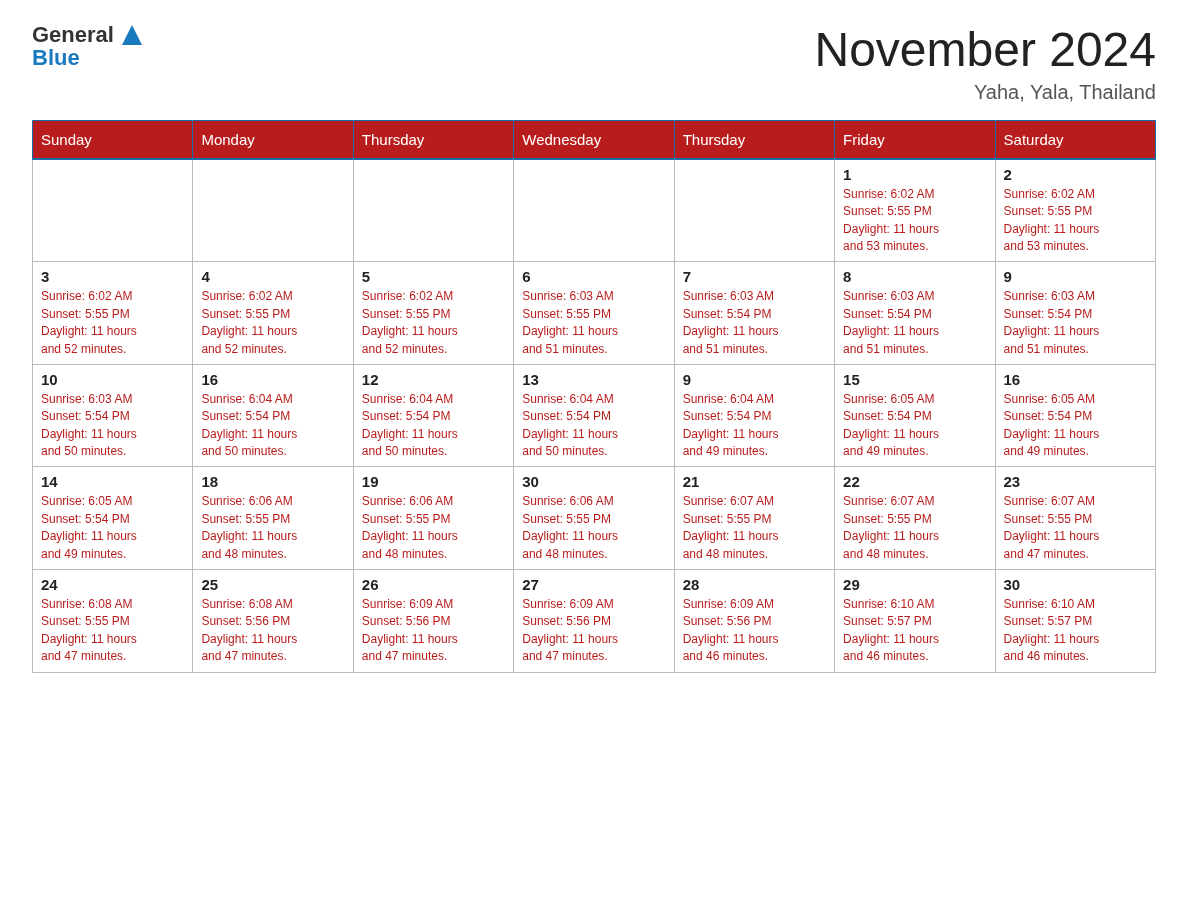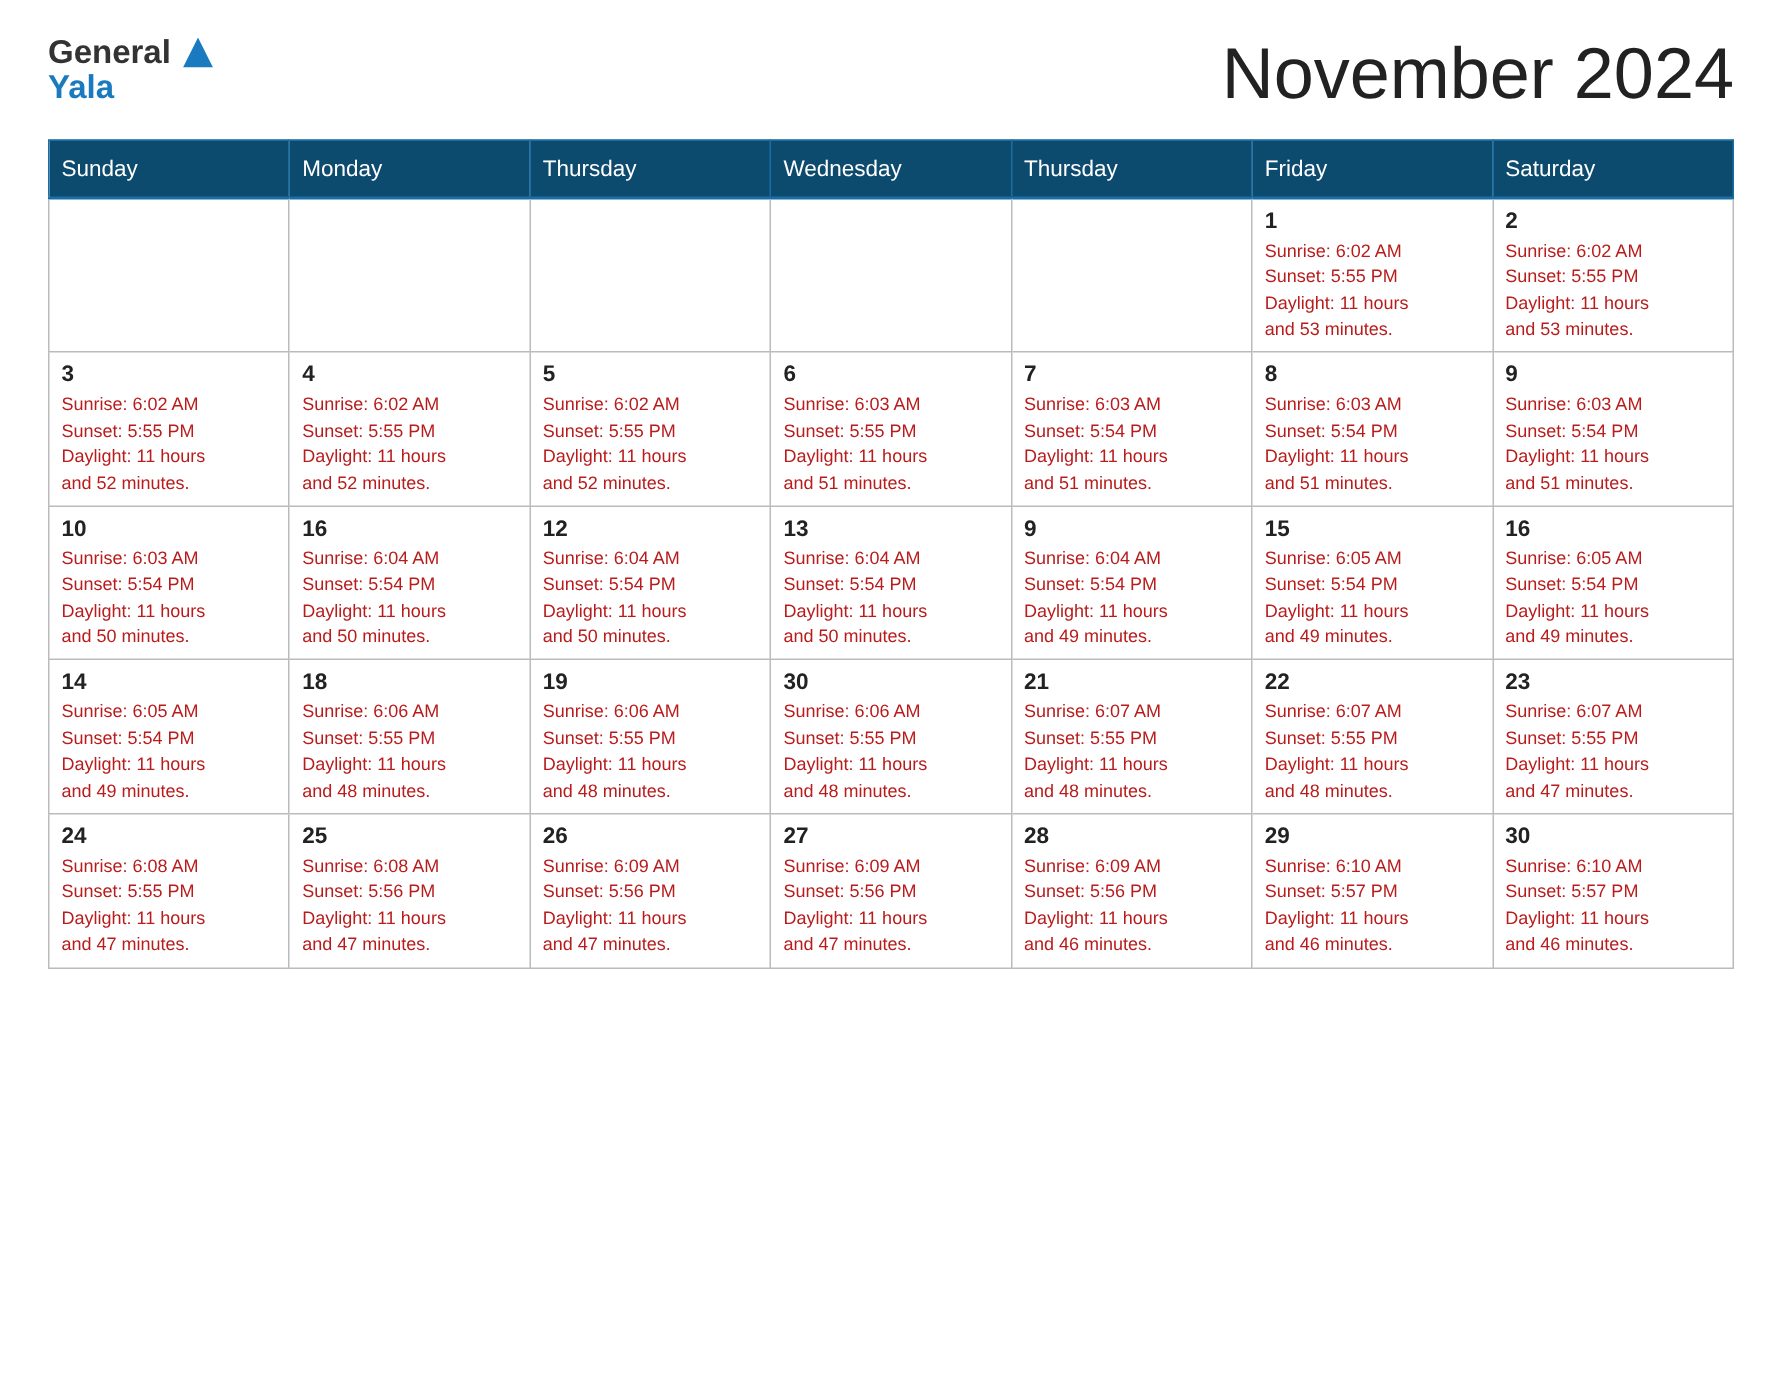--- a/index.html
+++ b/index.html
@@ -43,21 +43,21 @@
       font-size: 20px;
       color: #555;
       margin-top: 4px;
     }
     .calendar-table {
       width: 100%;
       border-collapse: collapse;
       border: 1px solid #aaa;
     }
     .calendar-table th {
-      background-color: #0c4a6e;
+      background-color: #b91c1c;
       color: #fff;
       font-size: 15px;
       font-weight: normal;
       padding: 10px 8px;
       text-align: left;
       border: 1px solid #1a6ea8;
     }
     .calendar-table td {
       border: 1px solid #bbb;
       vertical-align: top;
@@ -105,25 +105,26 @@
 <div class="header">
   <div class="logo-wrapper">
     <div class="logo-line1">
       <span class="logo-text">General
         <svg width="20" height="20" viewBox="0 0 20 20" style="display:inline-block;vertical-align:middle;margin-left:2px;margin-bottom:2px;">
           <polygon points="0,20 20,20 10,0" fill="#1a7abf"></polygon>
         </svg>
       </span>
     </div>
     <div>
-      <span class="logo-blue">Yala</span>
+      <span class="logo-blue">Blue</span>
     </div>
   </div>
   <div class="title-section">
     <div class="calendar-title">November 2024</div>
+    <div class="calendar-subtitle">Yaha, Yala, Thailand</div>
   </div>
 </div>
 
 <table class="calendar-table">
   <thead>
     <tr>
       <th>Sunday</th>
       <th>Monday</th>
       <th>Thursday</th>
       <th>Wednesday</th>

